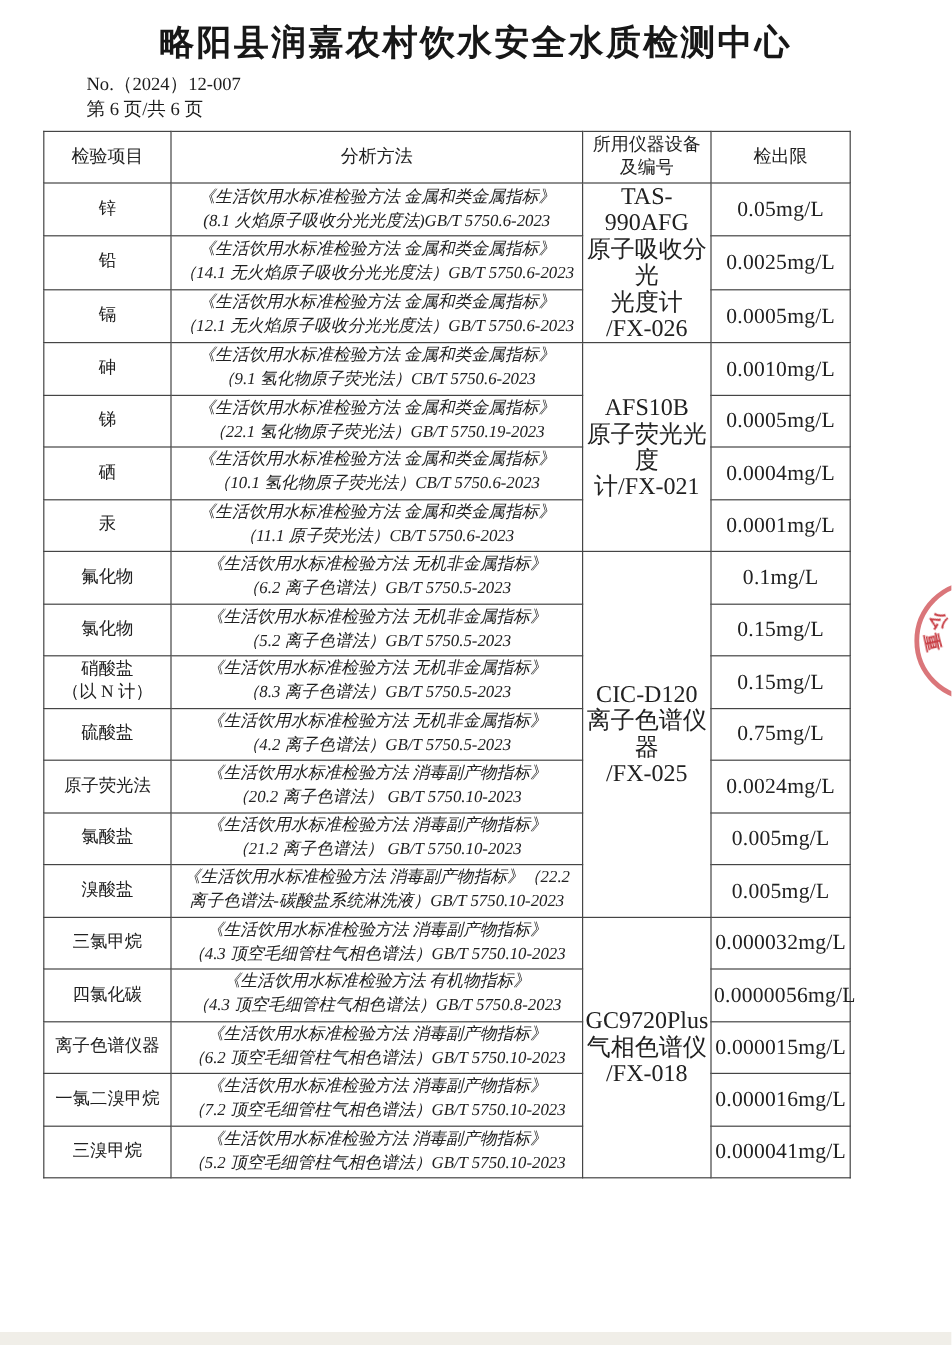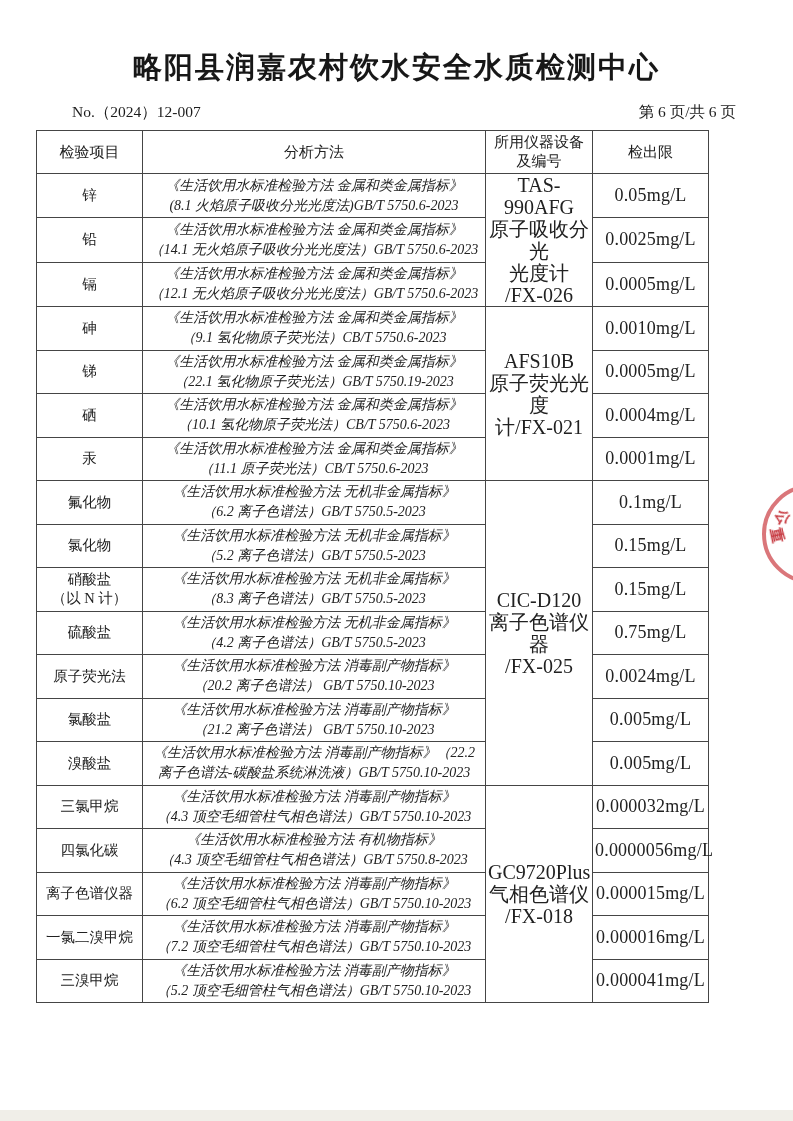--- a/index.html
+++ b/index.html
@@ -11,45 +11,46 @@
     position:relative;
     overflow:hidden;
   }
   .page{
     position:relative;
     width:793px;height:1121px;
     overflow:hidden;
     background:linear-gradient(#ffffff 0 1110px,#f0eee8 1110px 1121px);
   }
   .doc-title{
-    padding-top:48px;
+    padding-top:16px;
     text-align:center;
     font-family:"Liberation Sans","DejaVu Sans",sans-serif;
     font-weight:bold;
     font-size:29px;
     letter-spacing:2px;
     color:#171717;
   }
   .doc-subtitle{
     margin-top:7px;
     text-align:center;
     font-family:"Liberation Sans","DejaVu Sans",sans-serif;
     font-weight:bold;
     font-size:25px;
     letter-spacing:11px;
     color:#171717;
   }
   .meta-row{
-    margin-top:14px;
+    margin-top:4px;
     padding:0 57px 0 72px;
     display:flex;
     justify-content:space-between;
     align-items:baseline;
     font-size:15.5px;
     color:#1c1c1c;
+    flex-direction:column;
   }
   table.report{
     margin:7px 0 0 36px;
     width:672px;
     border-collapse:collapse;
     table-layout:fixed;
   }
   table.report th, table.report td{
     border:1.5px solid #454545;
     padding:0 2px;

